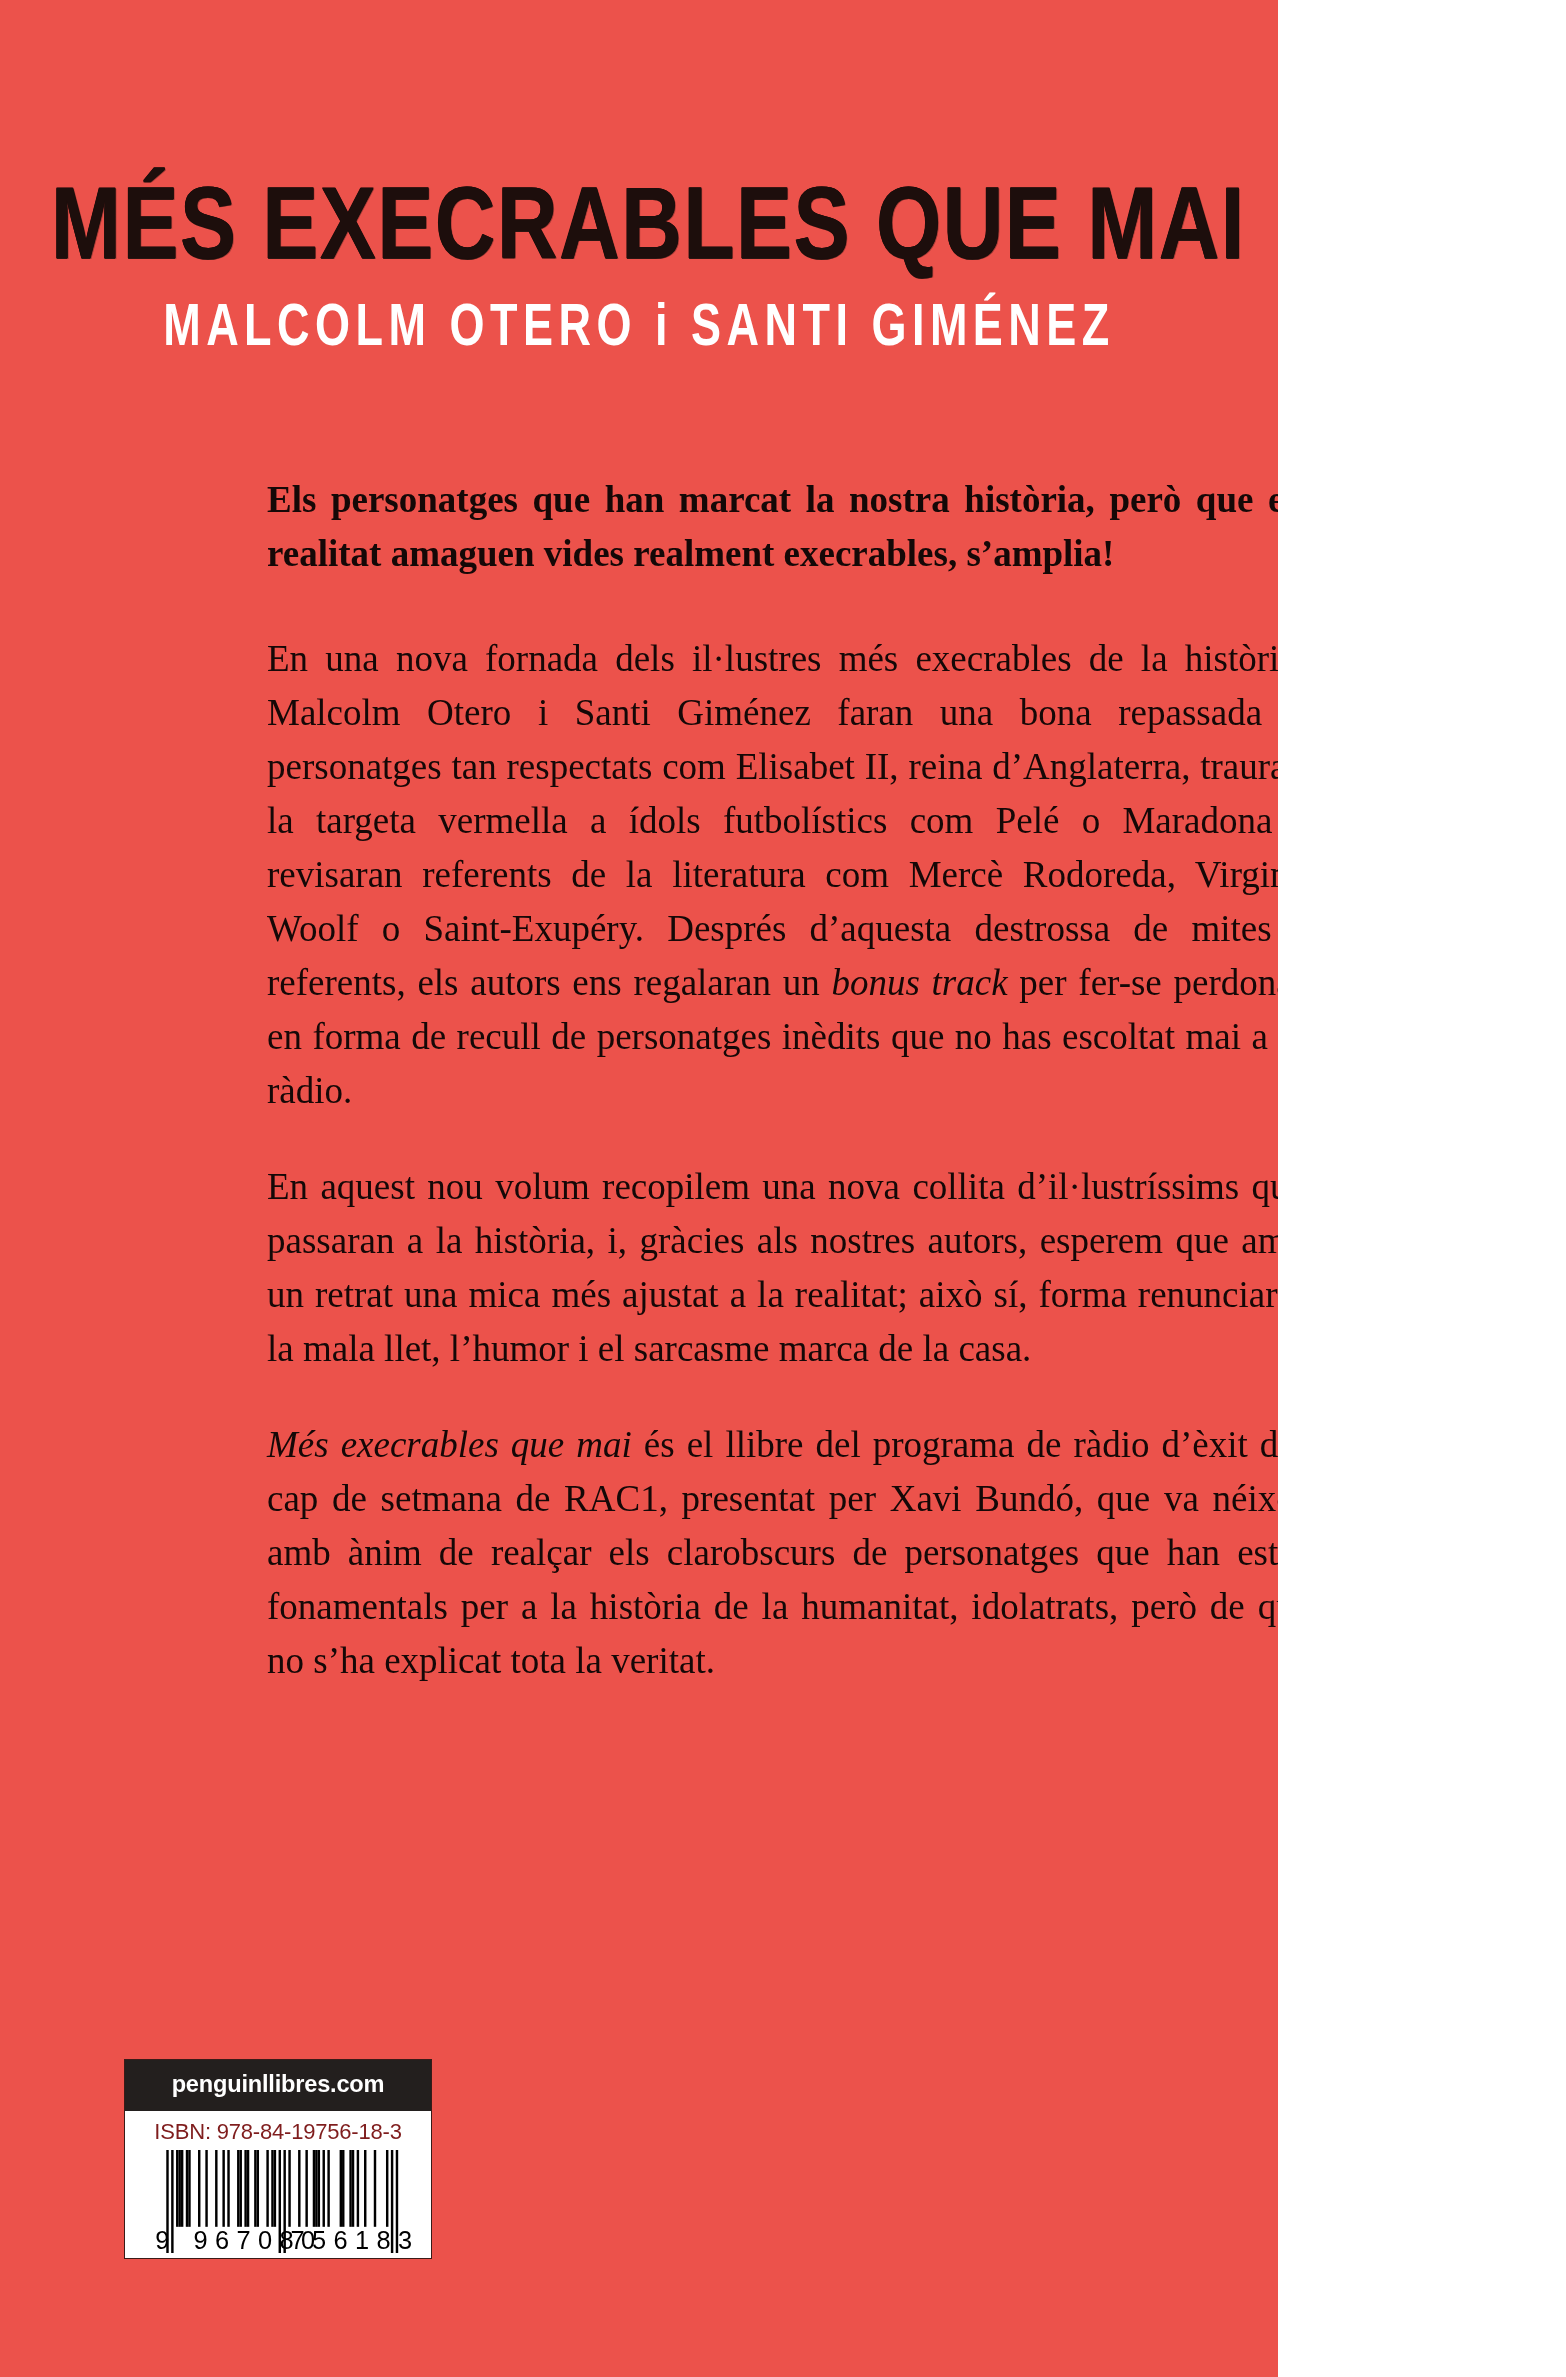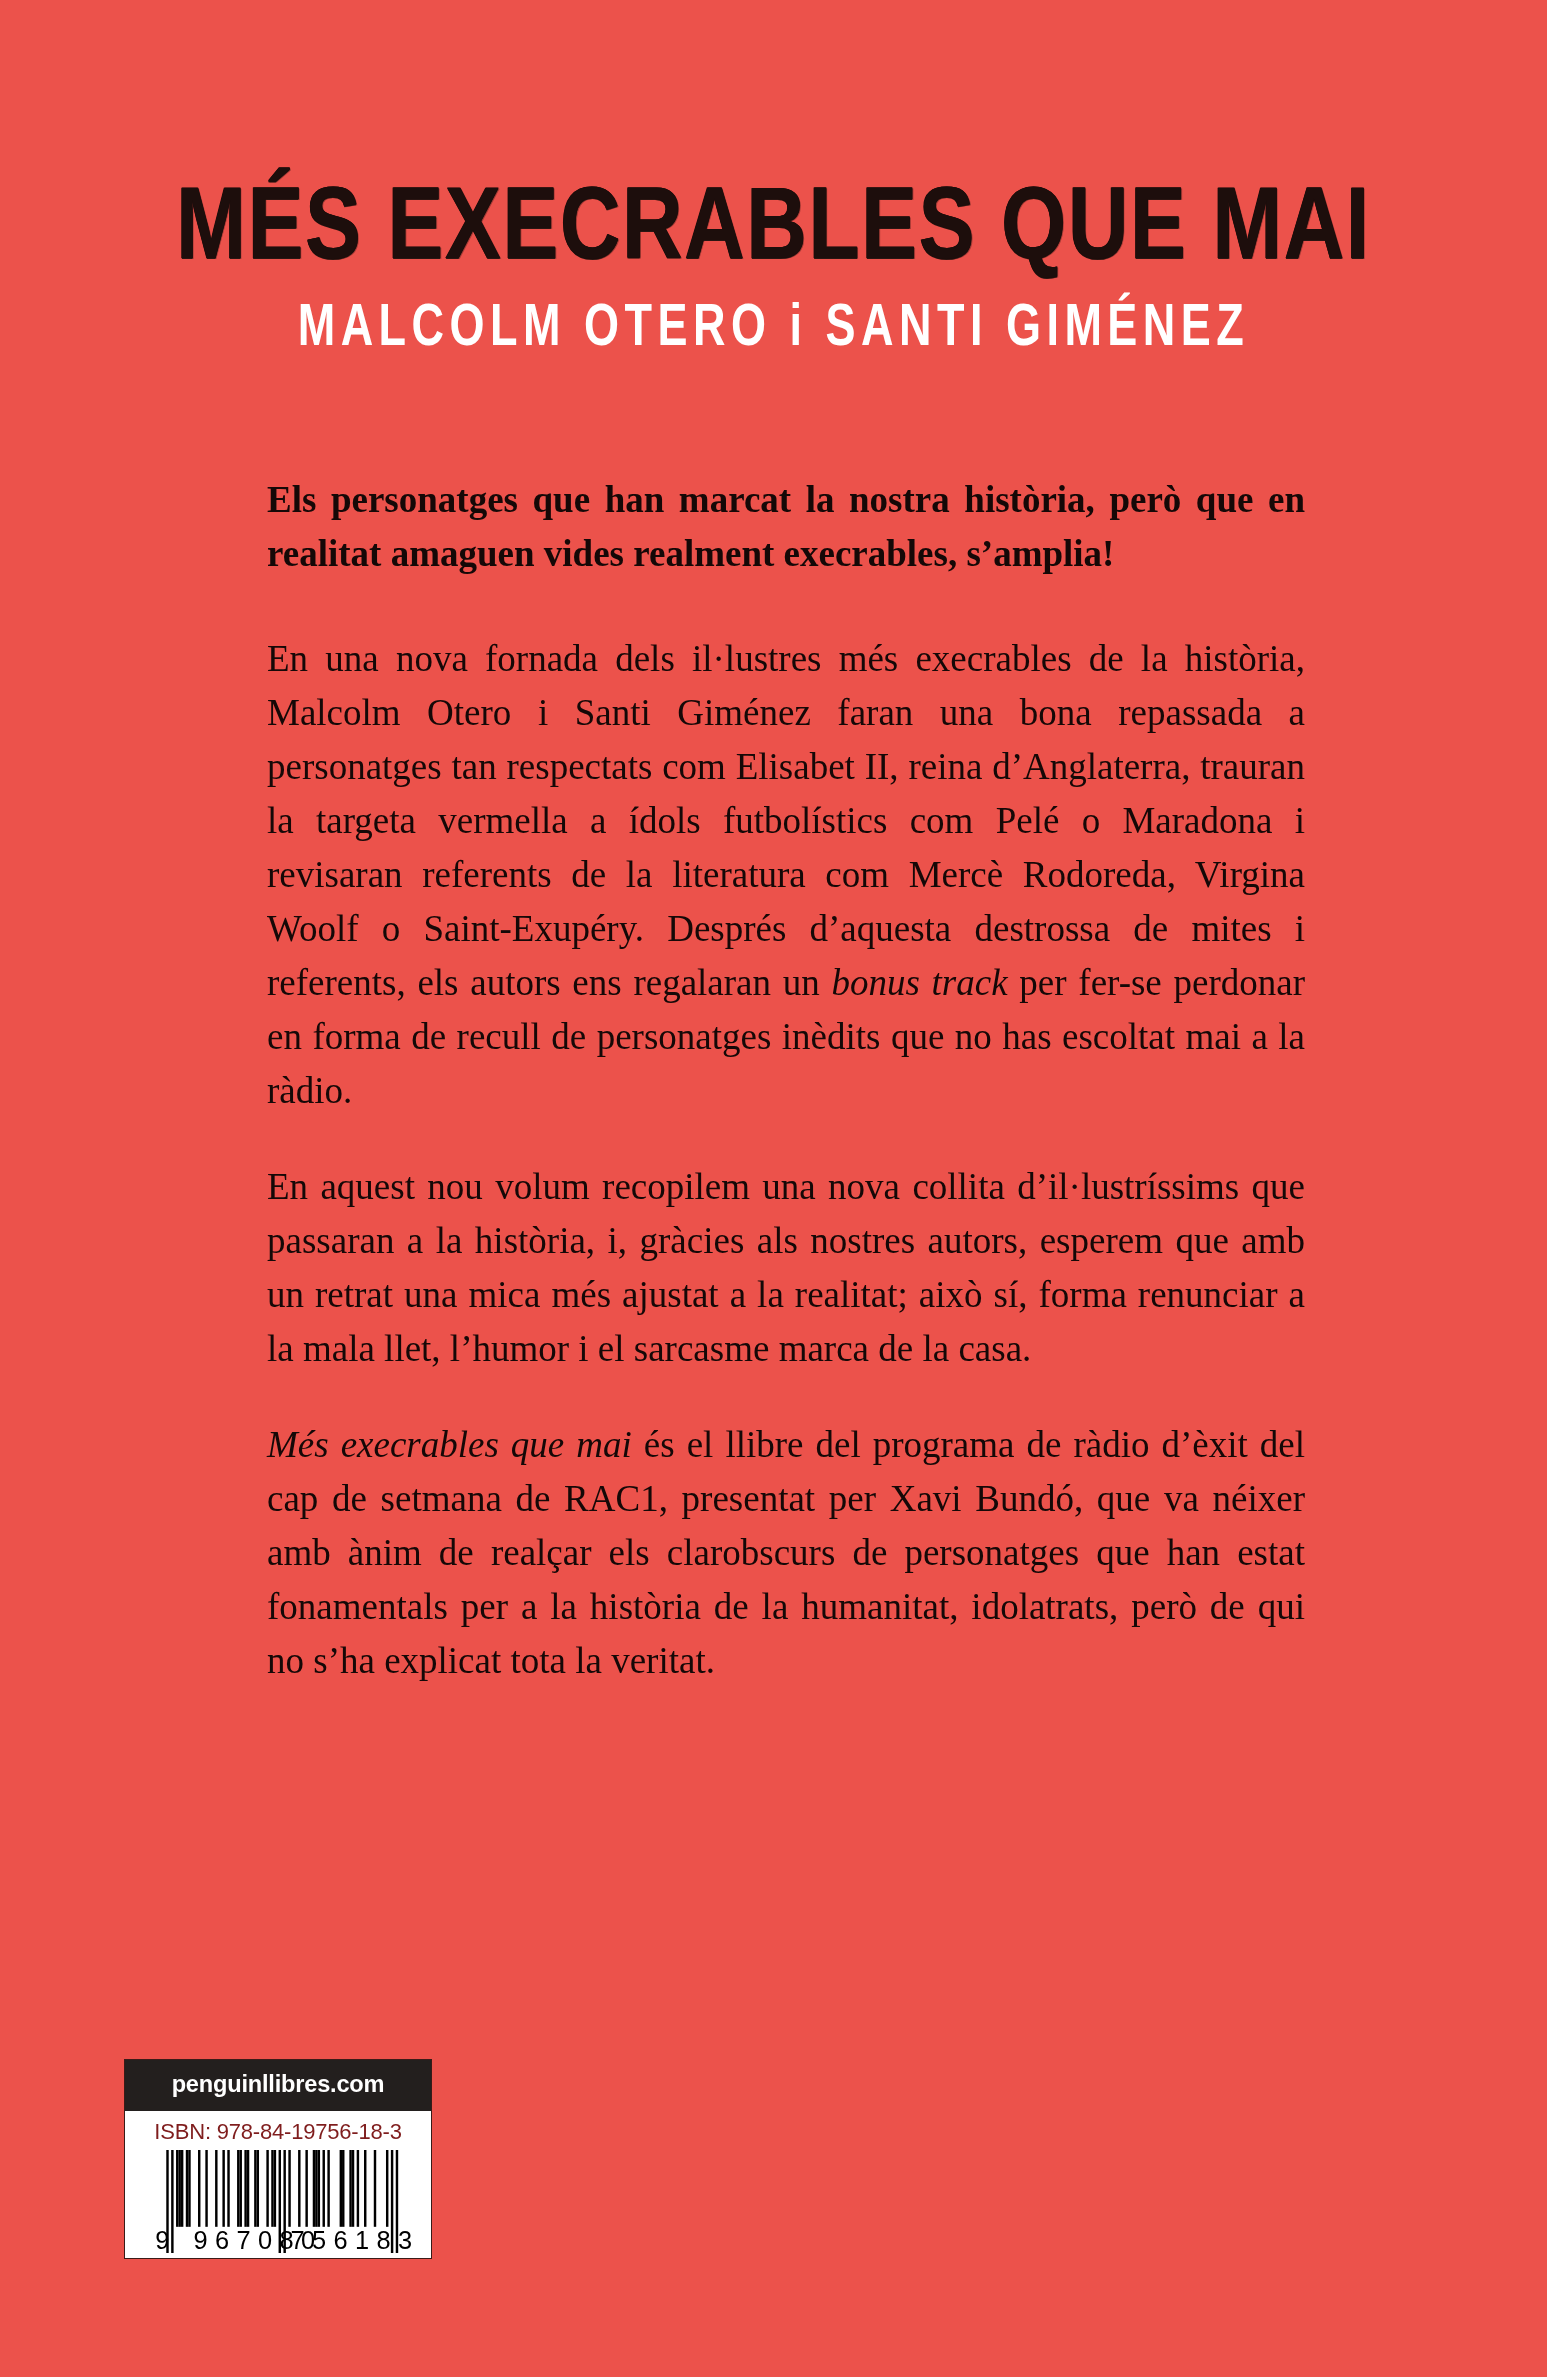--- a/index.html
+++ b/index.html
@@ -4,21 +4,21 @@
 <title>Book Back Cover</title>
 <style>
   html, body {
     margin: 0;
     padding: 0;
     background: #ffffff;
   }
 
   #cover {
     position: relative;
-    width: 1547px;
+    width: 1278px;
     height: 2377px;
     background: #ec524b;
     overflow: hidden;
     font-family: "Liberation Serif", "DejaVu Serif", serif;
     -webkit-font-smoothing: antialiased;
   }
 
   
   .title-block {
     position: absolute;

